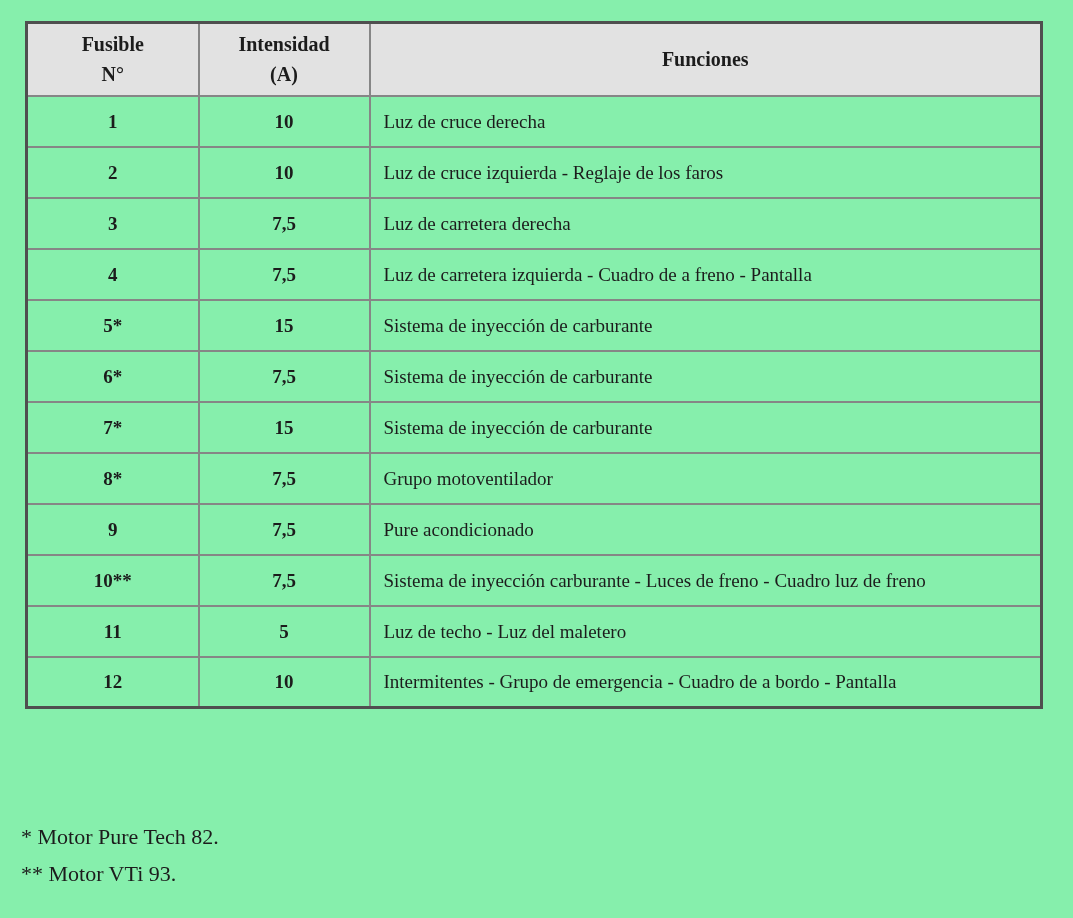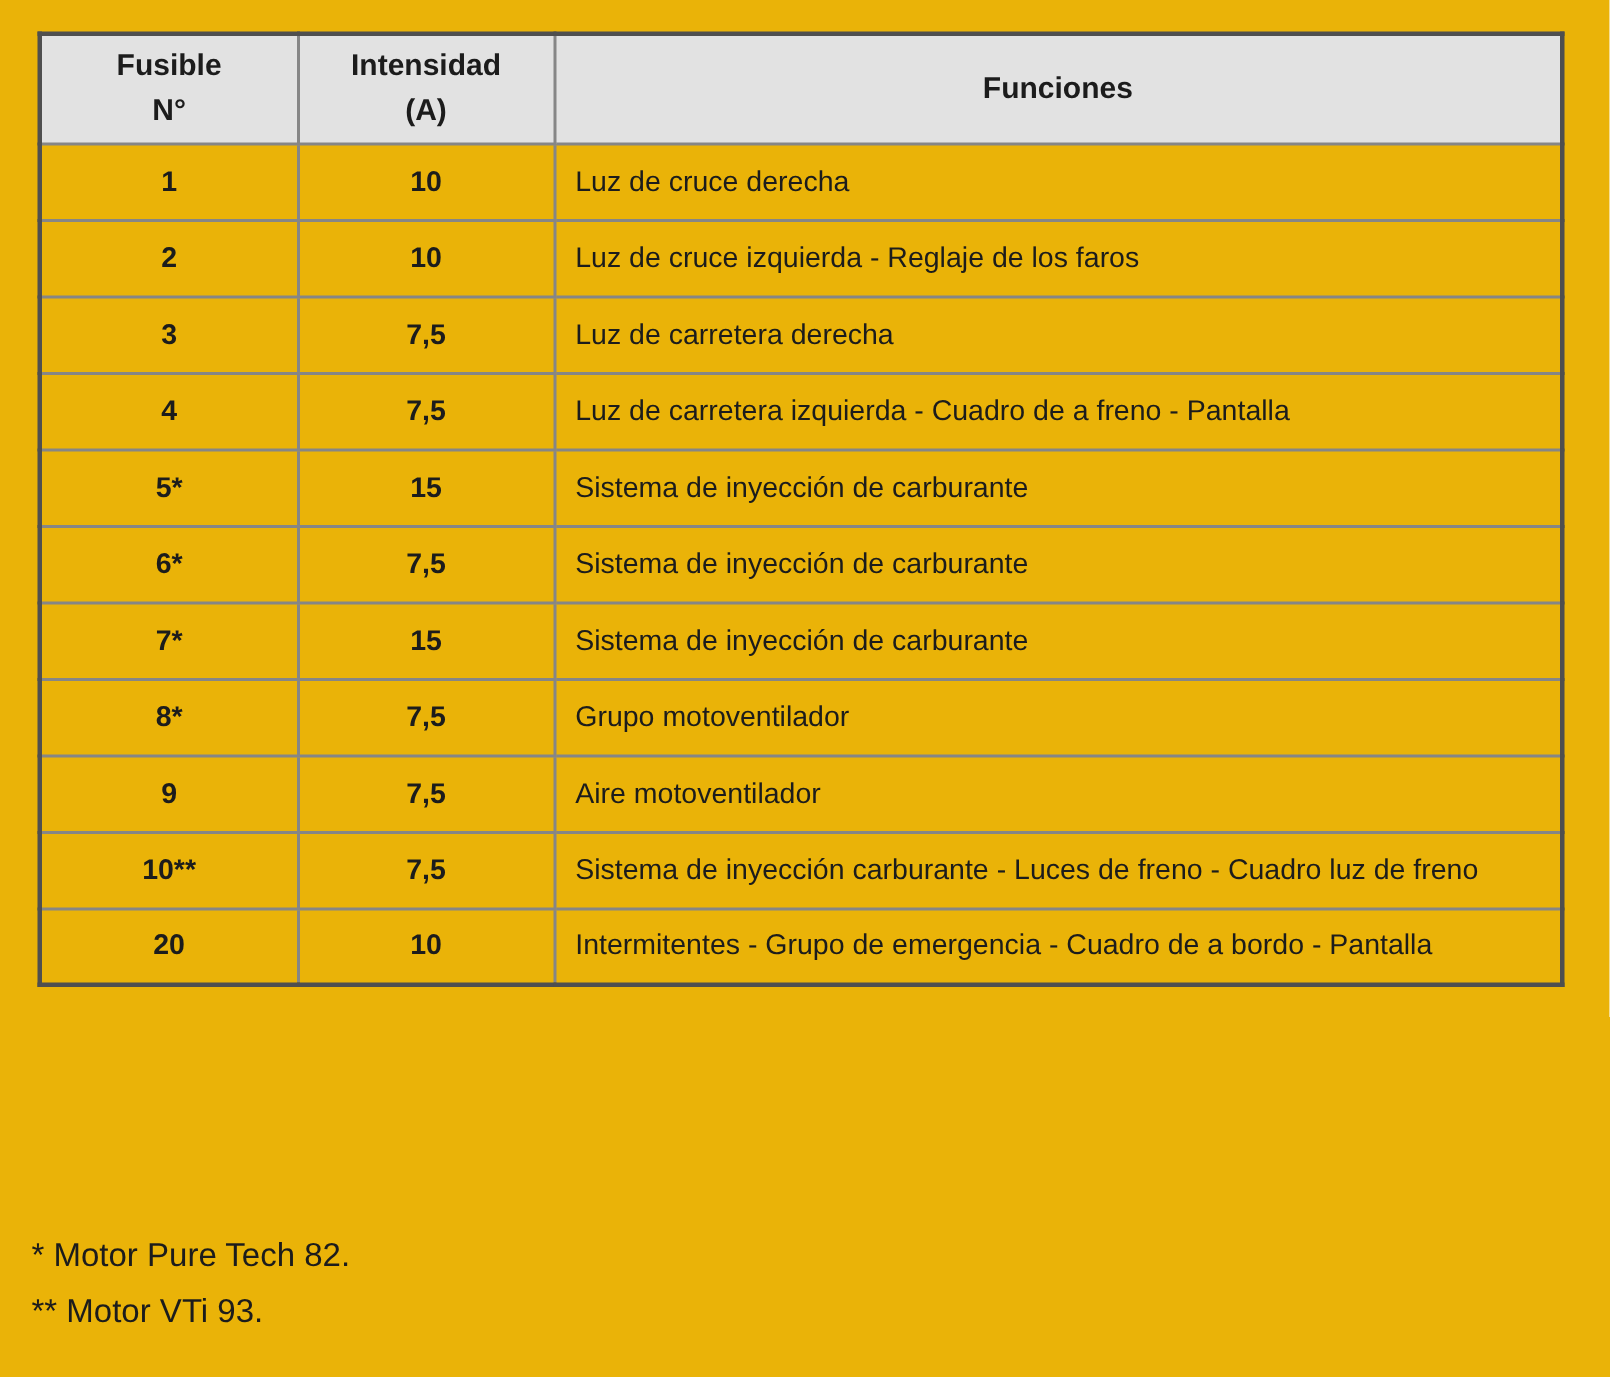--- a/index.html
+++ b/index.html
@@ -6,22 +6,23 @@
     margin: 0;
     padding: 0;
     background: #ffffff;
     font-family: "Liberation Sans", sans-serif;
     color: #1c1c1c;
   }
   .page {
     position: relative;
     width: 1073px;
     height: 918px;
-    background: #eab308;
+    background: #86efac;
     overflow: hidden;
+    font-family: Liberation Serif, serif;
   }
   table.fuse-table {
     position: absolute;
     left: 25px;
     top: 21px;
     width: 1018px;
     border-collapse: collapse;
     table-layout: fixed;
     border: 3px solid #4f4f4f;
   }
@@ -134,29 +135,34 @@
           <td class="cell-left">Sistema de inyección de carburante</td>
         </tr>
         <tr>
           <td class="cell-center">8*</td>
           <td class="cell-center">7,5</td>
           <td class="cell-left">Grupo motoventilador</td>
         </tr>
         <tr>
           <td class="cell-center">9</td>
           <td class="cell-center">7,5</td>
-          <td class="cell-left">Aire motoventilador</td>
+          <td class="cell-left">Pure acondicionado</td>
         </tr>
         <tr>
           <td class="cell-center">10**</td>
           <td class="cell-center">7,5</td>
           <td class="cell-left">Sistema de inyección carburante - Luces de freno - Cuadro luz de freno</td>
         </tr>
         <tr>
-          <td class="cell-center">20</td>
+          <td class="cell-center">11</td>
+          <td class="cell-center">5</td>
+          <td class="cell-left">Luz de techo - Luz del maletero</td>
+        </tr>
+        <tr>
+          <td class="cell-center">12</td>
           <td class="cell-center">10</td>
           <td class="cell-left">Intermitentes - Grupo de emergencia - Cuadro de a bordo - Pantalla</td>
         </tr>
       </tbody>
   </table>
 
   <div class="footnotes">
     <p>* Motor Pure Tech 82.</p>
     <p>** Motor VTi 93.</p>
   </div>

